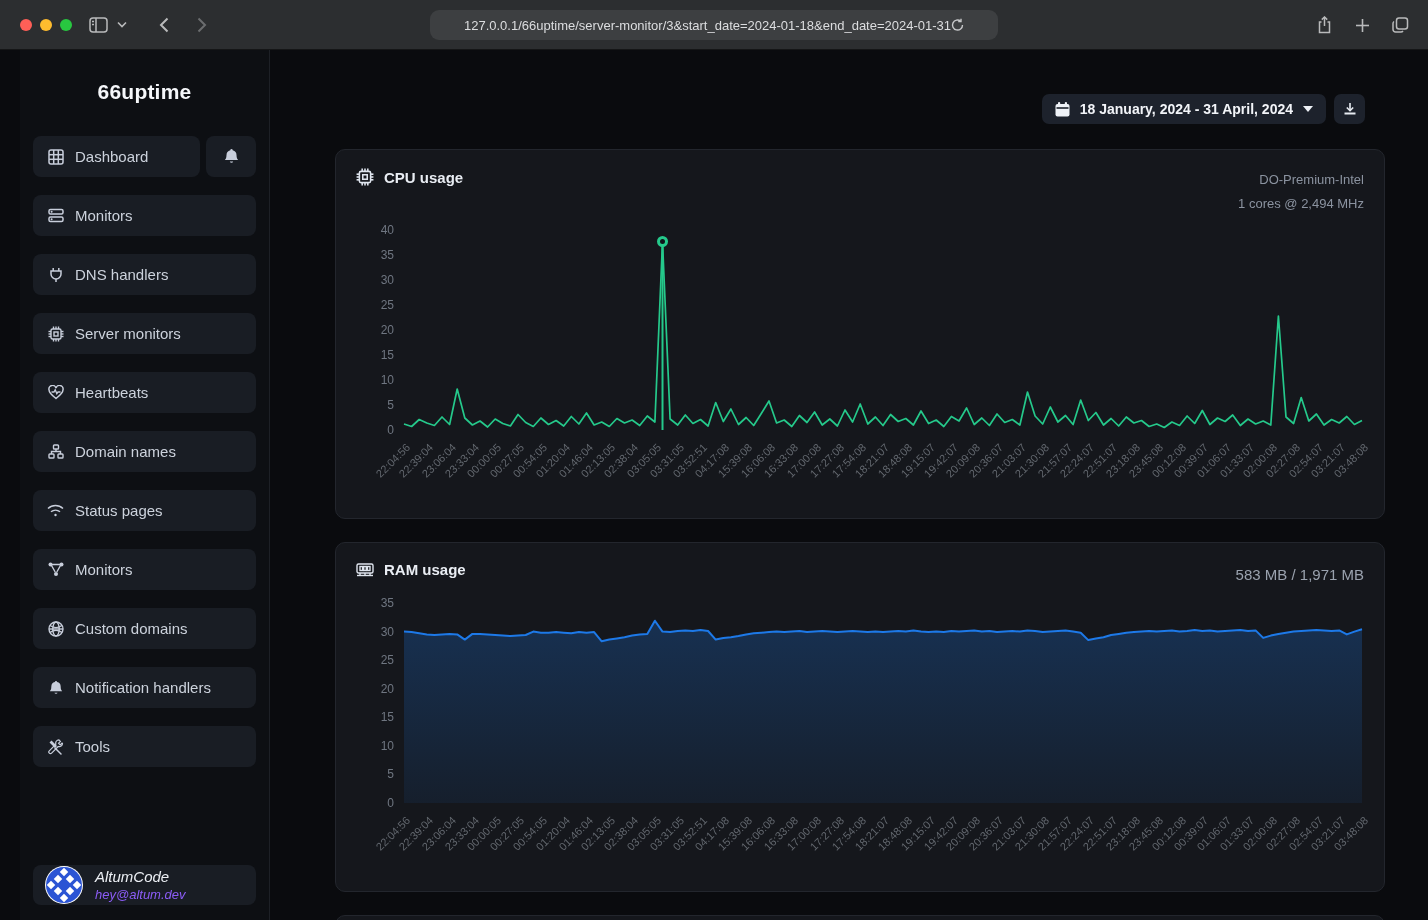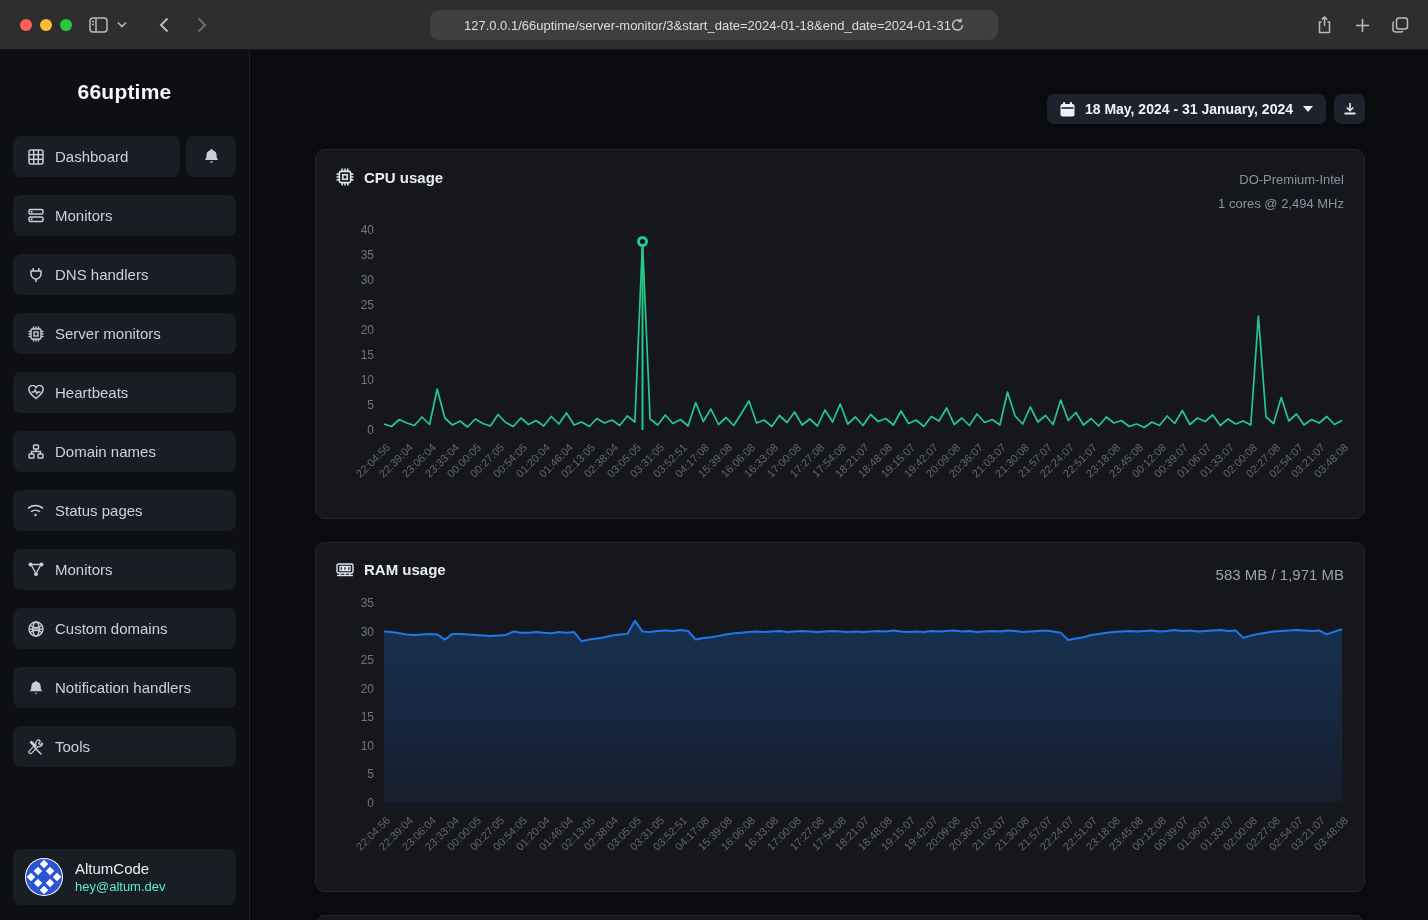--- a/index.html
+++ b/index.html
@@ -18,36 +18,36 @@
   .chrome .spacer1{ width:12px; }
   .url-pill { position:absolute; left:50%; transform:translateX(-50%); top:10px;
     width:568px; height:30px; background:#3d3f41; border-radius:9px; display:flex;
     align-items:center; justify-content:center; gap:0; color:#dcdddf; font-size:13px; }
   .chrome-right { position:absolute; right:14px; top:0; height:50px; display:flex;
     align-items:center; gap:10px; }
 
   
   .app { display:flex; height:870px; }
   .sidebar { width:250px; background:#0d0f13; border-right:1px solid #1d2026;
-    display:flex; flex-direction:column; flex-shrink:0; }
+    display:flex; flex-direction:column; flex-shrink:0;margin-left:20px; }
   .brand { color:#f5f7fa; font-size:21px; font-weight:600; text-align:center;
     padding:30px 0 22px 0; letter-spacing:.2px; }
   .nav { padding:10px 13px 0 13px; }
   .nav-row { display:flex; gap:6px; margin-bottom:18px;align-items:center; }
   .nav-item { background:#191d24; border-radius:8px; height:41px; display:flex;
     align-items:center; gap:11px; padding:0 14px; color:#ccd2dc; font-size:15px;
     cursor:pointer; flex:1; }
   .nav-item .ic { display:flex; width:17px; justify-content:center; color:#c8cedb; }
   .bell-btn { background:#191d24; border-radius:8px; width:50px; height:41px;
     display:flex; align-items:center; justify-content:center; color:#c8cedb; flex:0 0 50px; cursor:pointer; }
   .side-bottom { margin-top:auto; padding:0 13px 15px 13px; }
-  .user-card { background:#191d24; border-radius:8px; height:56px; display:flex;
-    align-items:center; gap:12px; padding:0 12px; cursor:pointer; }
+  .user-card { background:#191d24; border-radius:8px; height:40px; display:flex;
+    align-items:center; gap:12px; padding:0 12px; cursor:pointer;font-style:italic; }
   .user-name { color:#eceff4; font-size:15px; }
-  .user-email { color:#5eead4; font-size:13px; margin-top:2px; }
+  .user-email { color:#8b5cf6; font-size:13px; margin-top:2px; }
 
   .main { flex:1; position:relative; overflow:hidden; padding:44px 63px 0 65px; }
   .toolbar { display:flex; justify-content:flex-end; gap:8px; margin-bottom:25px; }
   .date-btn { background:#1d222c; border:none; border-radius:7px; height:30px;
     display:flex; align-items:center; gap:10px; padding:0 13px; color:#f2f4f8;
     font-size:14px; font-weight:700; cursor:pointer; }
   .dl-btn { background:#1d222c; border:none; border-radius:7px; width:31px; height:30px;
     display:flex; align-items:center; justify-content:center; color:#e8ecf2; cursor:pointer; }
 
   .card { width:1050px; background:#15171c; border:1px solid #23262d; border-radius:10px;
@@ -347,21 +347,21 @@
 
   <div class="main">
     <div class="toolbar">
       <button class="date-btn">
         <svg width="15" height="15" viewBox="0 0 15 15" fill="#eef1f6">
           <rect x="0.5" y="2" width="14" height="12.5" rx="2"></rect>
           <rect x="3" y="0" width="2.2" height="3.5" rx="1"></rect>
             <rect x="9.8" y="0" width="2.2" height="3.5" rx="1"></rect>
           <rect x="1.5" y="5.2" width="12" height="1.6" fill="#1d222c"></rect>
           </svg>
-        <span>18 May, 2024 - 31 January, 2024</span>
+        <span>18 January, 2024 - 31 April, 2024</span>
         <svg width="10" height="6" viewBox="0 0 10 6" fill="#eef1f6">
           <path d="M0 0 L10 0 L5 6 Z"></path>
           </svg>
       </button>
       <button class="dl-btn">
         <svg width="14" height="14" viewBox="0 0 14 14" fill="none" stroke="currentColor" stroke-width="1.6">
           <line x1="7" y1="1" x2="7" y2="8.5"></line>
             <path d="M3.8 5.5 L7 8.7 L10.2 5.5"></path>
           <path d="M1.5 11.5 H12.5" stroke-width="2"></path>
           </svg>

